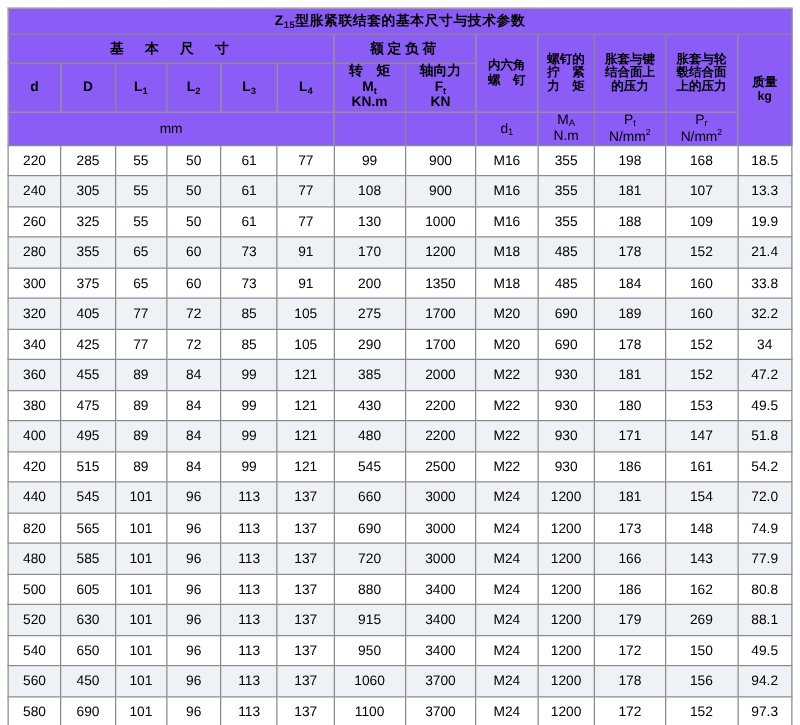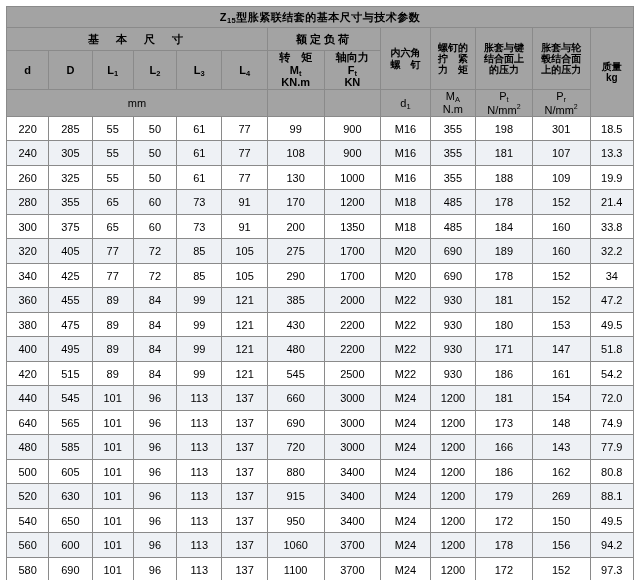--- a/index.html
+++ b/index.html
@@ -28,21 +28,21 @@
     table-layout: fixed;
   }
   table.spec td, table.spec th {
     border: 1px solid #8a8a8a;
     text-align: center;
     vertical-align: middle;
     font-size: 11px;
     padding: 0;
   }
   thead td {
-    background: #a3a3a3;
+    background: #8b5cf6;
     font-weight: bold;
     line-height: 1.15;
   }
   .title-row td {
     height: 20px;
     font-size: 11.5px;
     font-weight: bold;
     letter-spacing: 0.5px;
   }
   .grp-row td {
@@ -142,21 +142,21 @@
           <td>285</td>
           <td>55</td>
           <td>50</td>
           <td>61</td>
           <td>77</td>
           <td>99</td>
           <td>900</td>
           <td>M16</td>
           <td>355</td>
           <td>198</td>
-          <td>301</td>
+          <td>168</td>
           <td>18.5</td>
         </tr>
         <tr class="alt">
           <td>240</td>
           <td>305</td>
           <td>55</td>
           <td>50</td>
           <td>61</td>
           <td>77</td>
           <td>108</td>
@@ -311,21 +311,21 @@
           <td>137</td>
           <td>660</td>
           <td>3000</td>
           <td>M24</td>
           <td>1200</td>
           <td>181</td>
           <td>154</td>
           <td>72.0</td>
         </tr>
         <tr>
-          <td>640</td>
+          <td>820</td>
           <td>565</td>
           <td>101</td>
           <td>96</td>
           <td>113</td>
           <td>137</td>
           <td>690</td>
           <td>3000</td>
           <td>M24</td>
           <td>1200</td>
           <td>173</td>
@@ -387,21 +387,21 @@
           <td>950</td>
           <td>3400</td>
           <td>M24</td>
           <td>1200</td>
           <td>172</td>
           <td>150</td>
           <td>49.5</td>
         </tr>
         <tr class="alt">
           <td>560</td>
-          <td>600</td>
+          <td>450</td>
           <td>101</td>
           <td>96</td>
           <td>113</td>
           <td>137</td>
           <td>1060</td>
           <td>3700</td>
           <td>M24</td>
           <td>1200</td>
           <td>178</td>
           <td>156</td>

